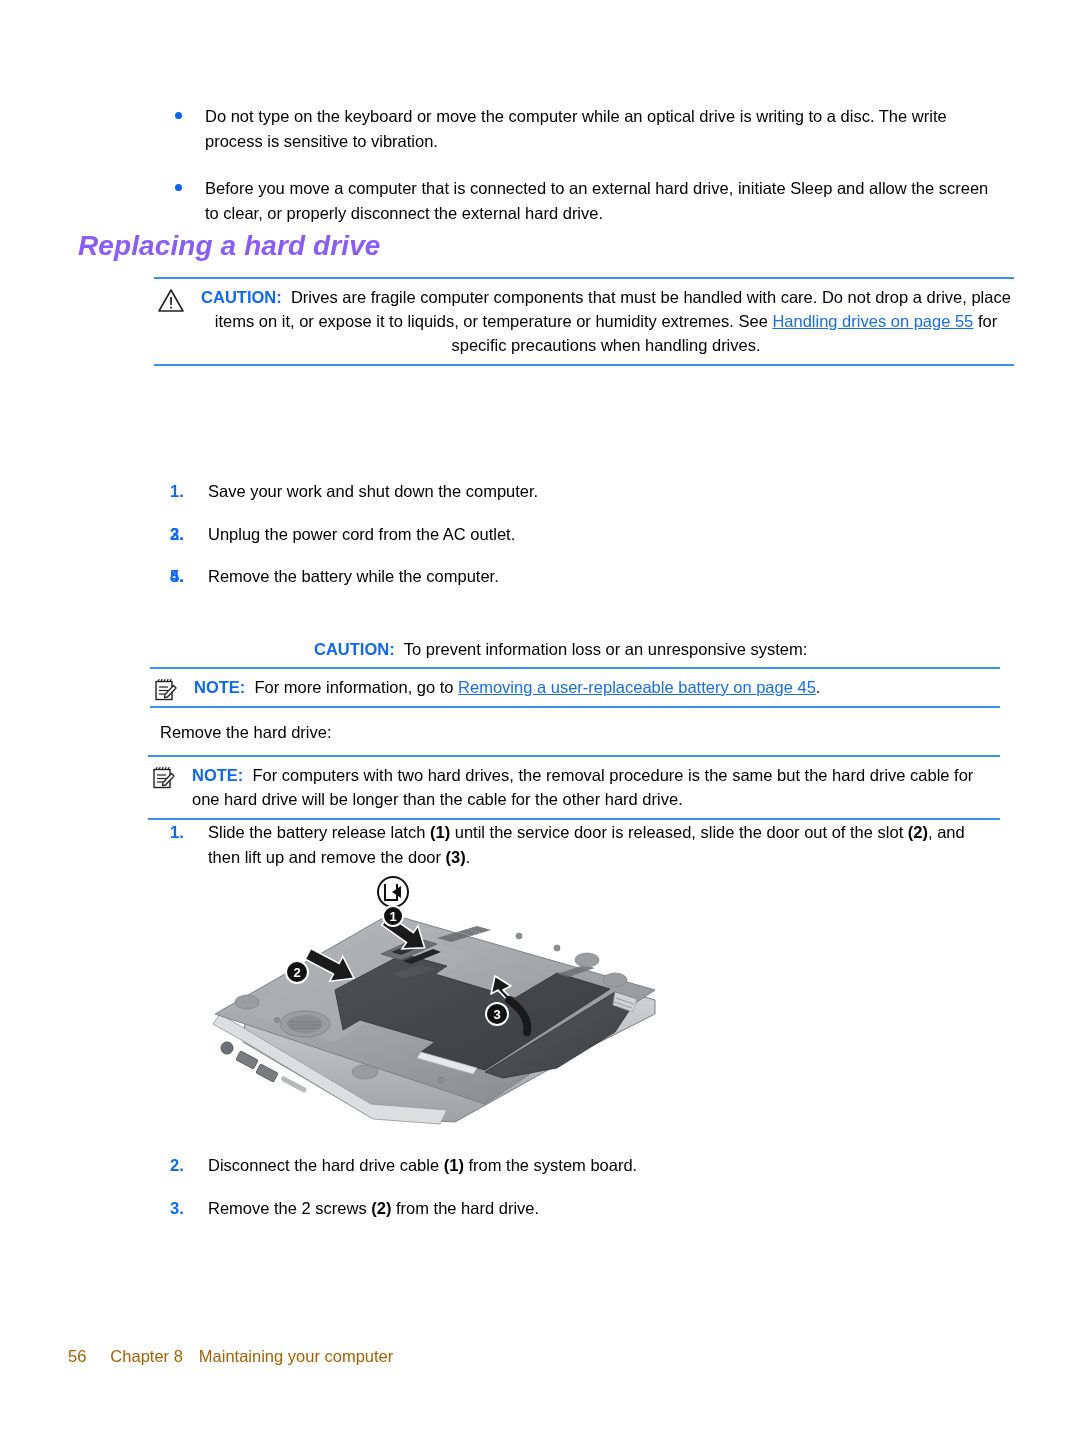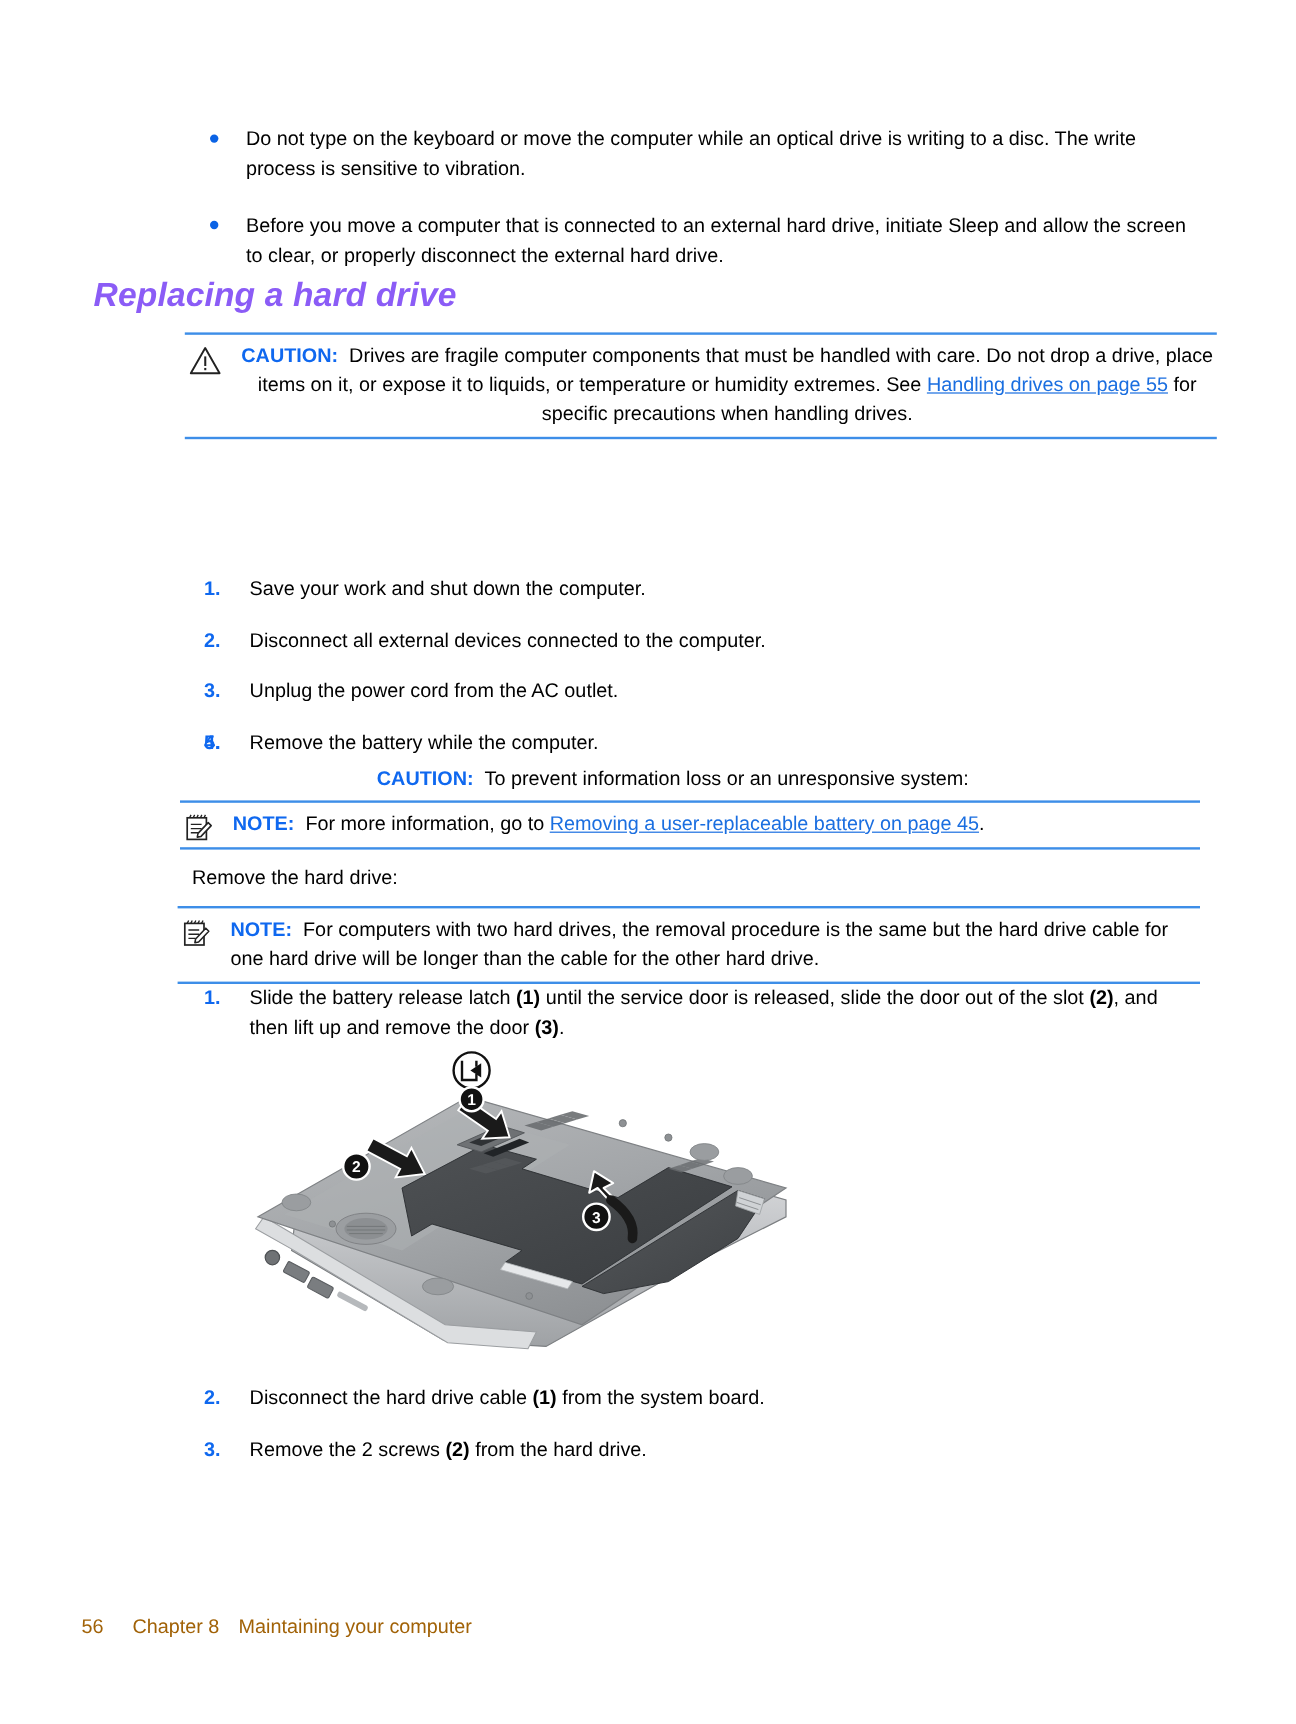--- a/index.html
+++ b/index.html
@@ -216,21 +216,20 @@
 
   </div>
 
   <div class="ol-block" id="steps-shutdown">
     <div class="ol-item">
       <span class="ol-num">1.</span>
       <span>Save your work and shut down the computer.</span>
     </div>
     <div class="ol-item">
       <span class="ol-num">2.</span>
-      <span>Disconnect all external devices connected to the computer.</span>
     </div>
     <div class="ol-item">
       <span class="ol-num">3.</span>
       <span>Unplug the power cord from the AC outlet.</span>
     </div>
     <div class="ol-item">
       <span class="ol-num">4.</span>
     </div>
     <div class="ol-item">
       <span class="ol-num">5.</span>

